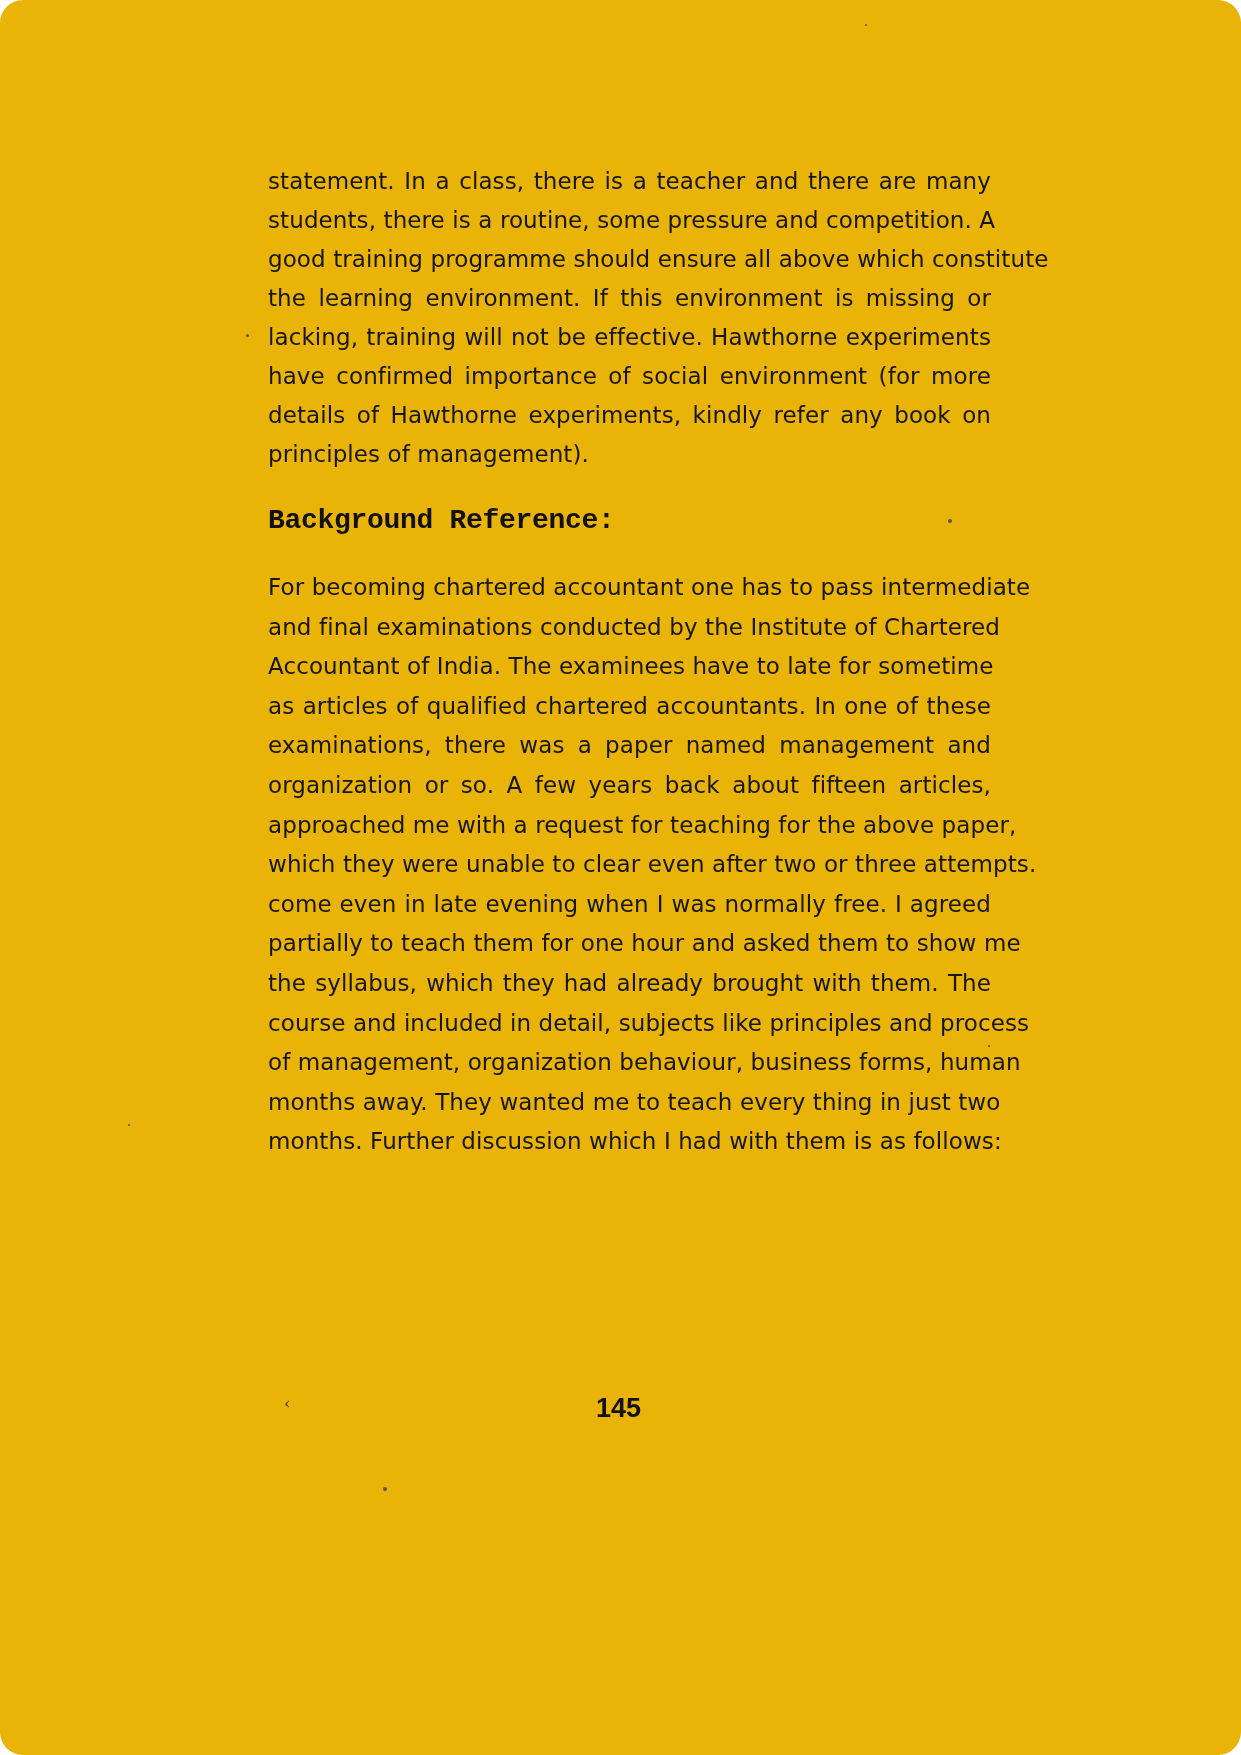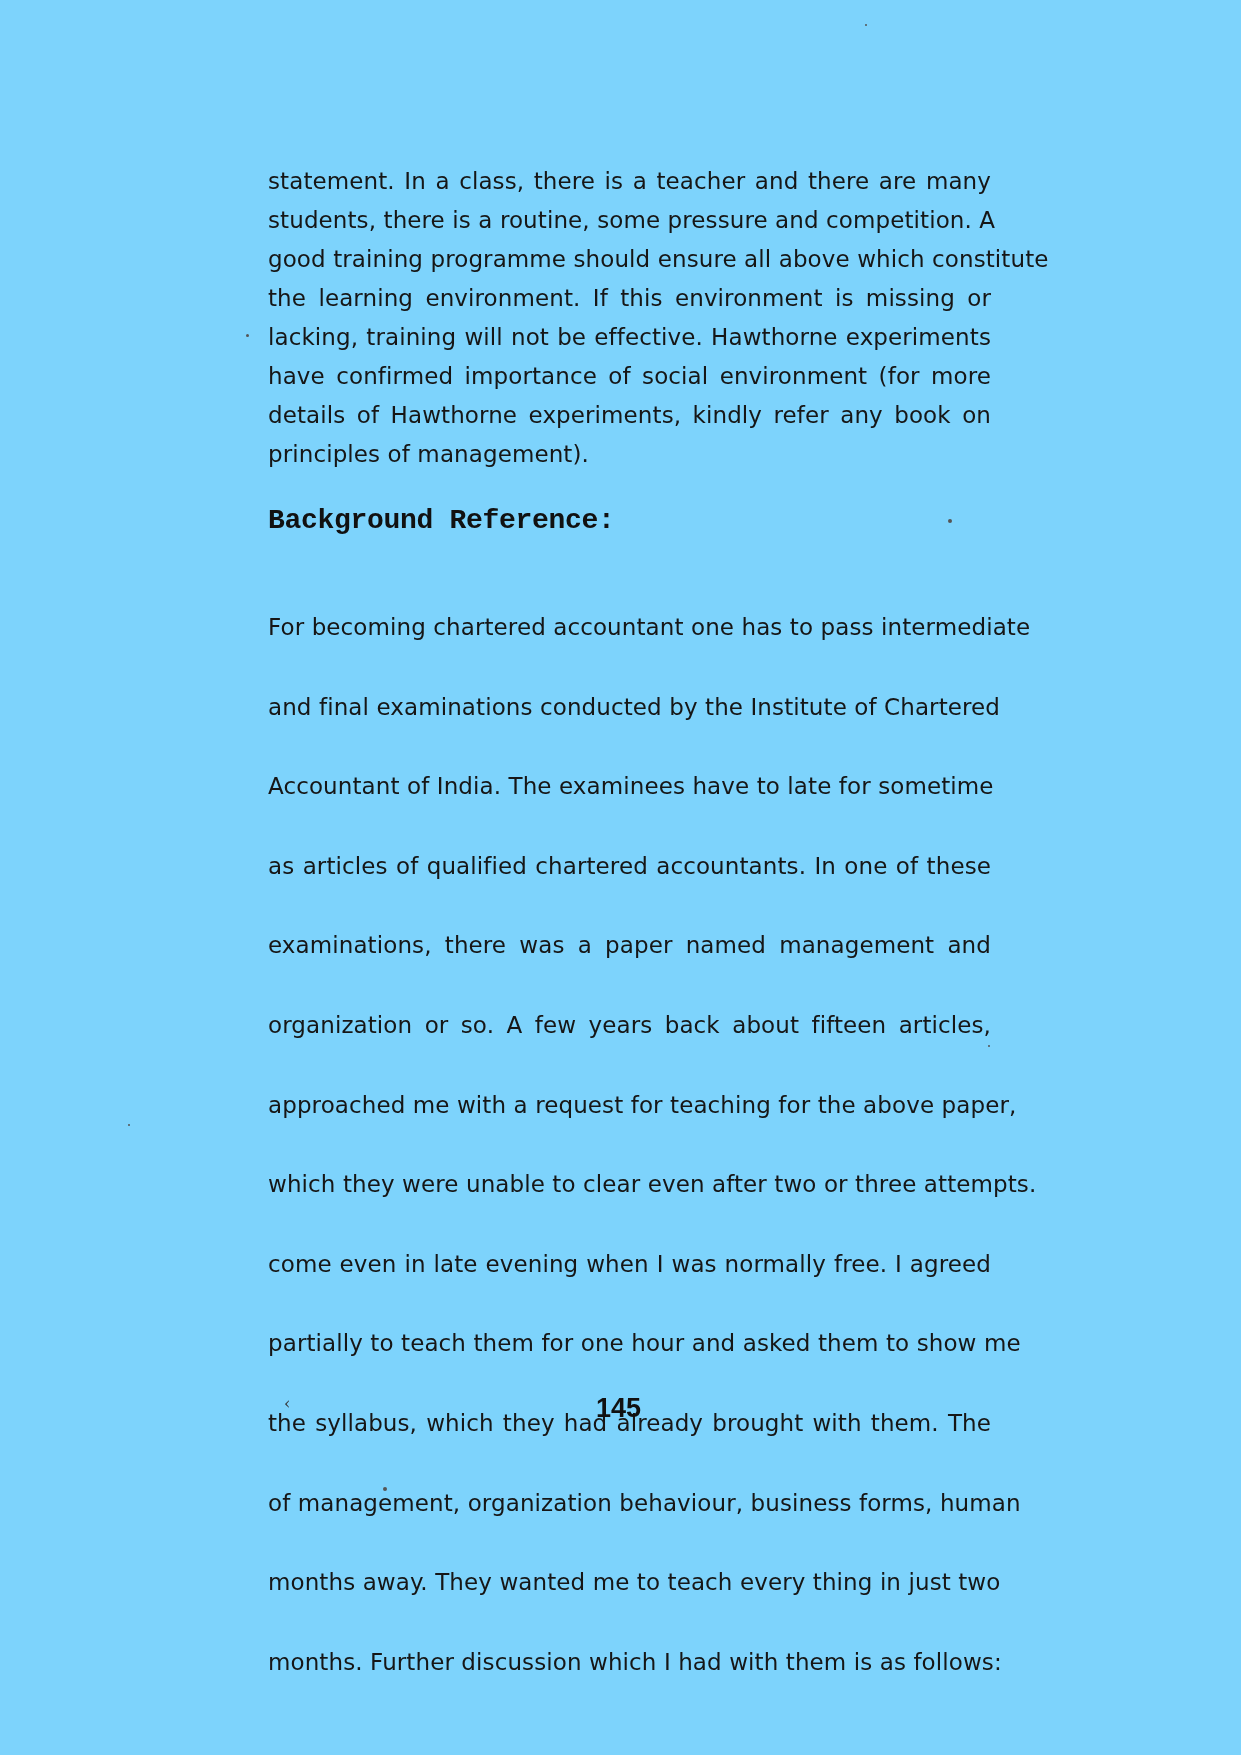--- a/index.html
+++ b/index.html
@@ -13,21 +13,22 @@
       position: relative;
       overflow: hidden;
       font-family: "DejaVu Sans", sans-serif;
       color: #161616;
     }
     .page {
       position: absolute;
       left: 0; top: 0;
       width: 1241px;
       height: 1755px;
-      background: #7dd3fc;
+      background: #eab308;
+      border-radius: 23px;
     }
     .text-block {
       position: absolute;
       left: 268px;
       width: 723px;
     }
     .line {
       display: block;
       height: 39px;
       line-height: 39px;
@@ -35,21 +36,21 @@
       white-space: nowrap;
       text-align: justify;
       text-align-last: justify;
       letter-spacing: 0.1px;
     }
     .line.last {
       text-align-last: left;
     }
     #para1 { top: 162px; }
     #para2 { top: 568px; height: 700px; }
-    #para2 .line { height: 39.6px; line-height: 39.6px; margin-top: 40px; }
+    #para2 .line { height: 39.6px; line-height: 39.6px; }
     .heading {
       position: absolute;
       left: 268px;
       top: 505px;
       font-family: Liberation Mono, monospace;
       font-weight: bold;
       font-size: 28px;
       letter-spacing: -0.3px;
       color: #111;
     }
@@ -99,20 +100,21 @@
     <span class="line">and final examinations conducted by the Institute of Chartered</span>
     <span class="line">Accountant of India. The examinees have to late for sometime</span>
     <span class="line">as articles of qualified chartered accountants. In one of these</span>
     <span class="line">examinations, there was a paper named management and</span>
     <span class="line">organization or so. A few years back about fifteen articles,</span>
     <span class="line">approached me with a request for teaching for the above paper,</span>
     <span class="line">which they were unable to clear even after two or three attempts.</span>
     <span class="line">come even in late evening when I was normally free. I agreed</span>
     <span class="line">partially to teach them for one hour and asked them to show me</span>
     <span class="line">the syllabus, which they had already brought with them. The</span>
+    <span class="line">course and included in detail, subjects like principles and process</span>
     <span class="line">of management, organization behaviour, business forms, human</span>
     <span class="line">months away. They wanted me to teach every thing in just two</span>
     <span class="line">months. Further discussion which I had with them is as follows:</span>
   </div>
 
   <span class="mark-left">‹</span>
   <div class="page-number">145</div>
 
   <span class="speck" style="left:246px;top:334px;width:3px;height:3px;"></span>
   <span class="speck" style="left:948px;top:519px;width:4px;height:4px;"></span>

